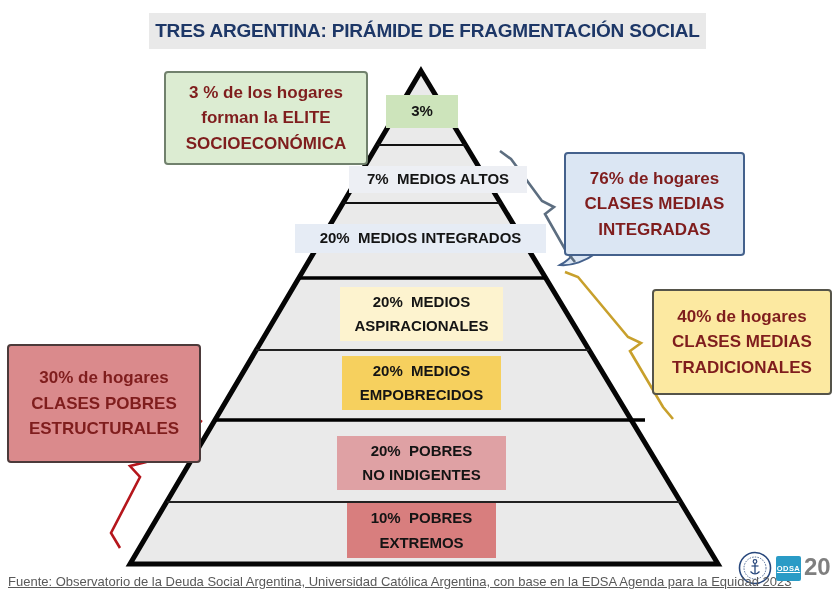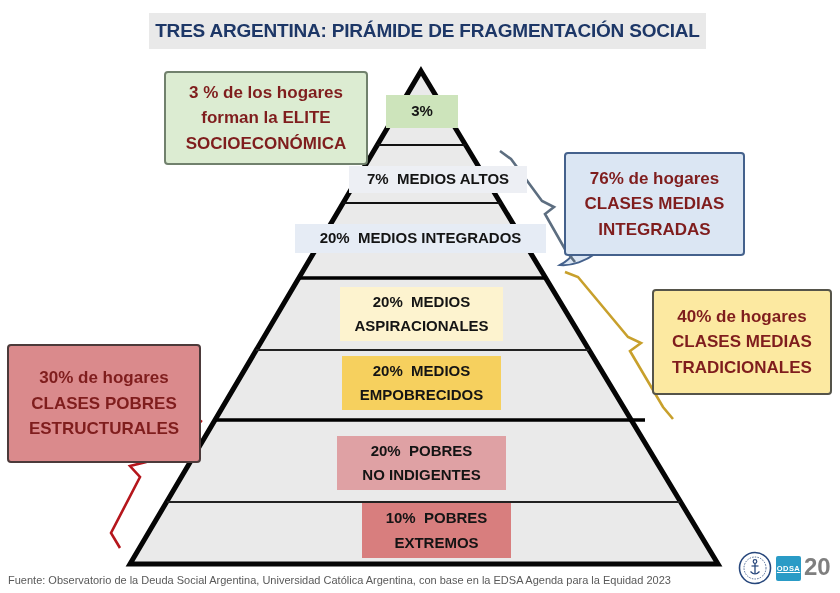--- a/index.html
+++ b/index.html
@@ -22,33 +22,33 @@
   .plabel{
     display:flex;align-items:center;justify-content:center;text-align:center;
     font-weight:700;color:#141414;font-size:15px;line-height:1.62;white-space:pre-line;
   }
   .lv0{left:386px;top:95px;width:72px;height:33px;background:#cde4bb;font-size:15px;}
   .lv1{left:333px;top:166px;width:178px;height:27px;background:#edeff4;margin-left:16px;}
   .lv2{left:295px;top:224px;width:251px;height:29px;background:#e6ecf5;}
   .lv3{left:340px;top:287px;width:163px;height:54px;background:#fdf3cf;}
   .lv4{left:342px;top:356px;width:159px;height:54px;background:#f6d05e;}
   .lv5{left:337px;top:436px;width:169px;height:54px;background:#dfa1a4;}
-  .lv6{left:347px;top:503px;width:149px;height:55px;background:#d87e7e;margin-left:15px;}
+  .lv6{left:347px;top:503px;width:149px;height:55px;background:#d87e7e;}
   
   .callout{
     display:flex;align-items:center;justify-content:center;text-align:center;
     border-radius:4px;border:2px solid #4c4c4c;
     font-size:17px;font-weight:600;color:#7f1d1d;line-height:1.5;white-space:pre-line;
   }
   .co-elite{left:164px;top:71px;width:200px;height:90px;background:#dcecd2;border-color:#71816d;}
   .co-integradas{left:564px;top:152px;width:177px;height:100px;background:#dbe6f3;border-color:#44618c;}
   .co-tradicionales{left:652px;top:289px;width:176px;height:102px;background:#fce9a1;border-color:#55544a;}
   .co-estructurales{left:7px;top:344px;width:190px;height:115px;background:#da8a8c;border-color:#4c3a3a;}
   
-  .footer-text{left:8px;top:574px;font-size:11px;color:#595959;white-space:nowrap;}
+  .footer-text{left:8px;top:574px;font-size:13px;color:#595959;white-space:nowrap;text-decoration:underline;}
   .odsa-badge{
     left:776px;top:556px;width:25px;height:25px;background:#2a9bc6;border-radius:2px;
     display:flex;align-items:center;justify-content:center;
     color:#ffffff;font-size:7.5px;font-weight:700;letter-spacing:0.4px;text-decoration:underline;
   }
   .page-number{left:804px;top:553px;font-size:24px;font-weight:700;color:#7f7f7f;}
 </style>
 </head>
 <body>
 

